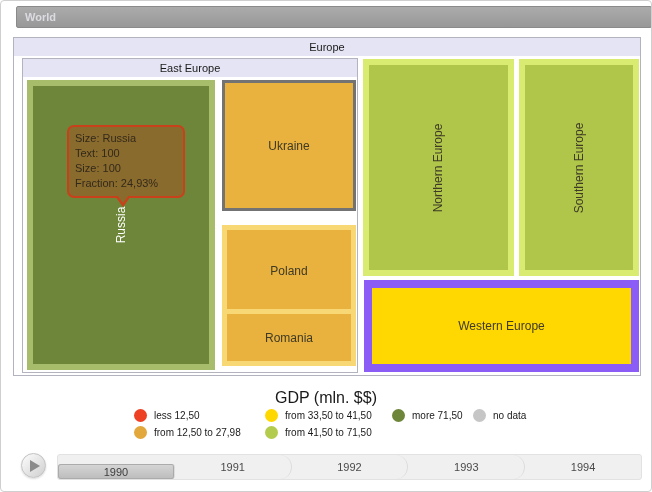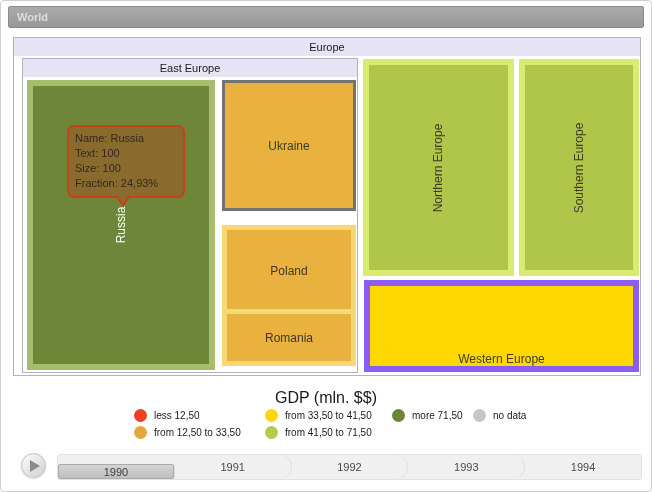--- a/index.html
+++ b/index.html
@@ -1,20 +1,20 @@
 <!DOCTYPE html>
 <html><head>
 <meta charset="utf-8">
 <style>
   html,body{margin:0;padding:0;background:#fff;}
   body{font-family:"Liberation Sans","DejaVu Sans",sans-serif;}
   .app{position:relative;width:650px;height:490px;background:#fff;border:1px solid #cfcfcf;border-radius:4px;overflow:hidden;}
 
   
-  .world-bar{position:absolute;left:7px;top:5px;width:636px;height:22px;box-sizing:border-box;
+  .world-bar{position:absolute;left:15px;top:5px;width:636px;height:22px;box-sizing:border-box;
     background:linear-gradient(#ababab,#989898);border:1px solid #8a8a8a;border-radius:2px;
     color:#dcdbe2;font-size:11px;font-weight:bold;line-height:20px;padding-left:8px;cursor:pointer;}
 
   
   .europe-panel{position:absolute;left:12px;top:36px;width:628px;height:339px;box-sizing:border-box;
     background:#fff;border:1px solid #b3b3c0;}
   .group-header{height:18px;line-height:18px;background:#e4e4f4;text-align:center;
     font-size:11px;color:#1a1a1a;cursor:pointer;}
 
   
@@ -25,21 +25,21 @@
   .tile .lbl{font-size:12px;color:#3e3a26;white-space:nowrap;}
   .tile .lbl.vert{transform:rotate(-90deg);}
 
   .tile-russia{left:4px;top:21px;width:188px;height:290px;background:#6d8639;border:6px solid #a7bd6b;}
   .tile-russia .lbl{color:#ffffff;}
   .tile-ukraine{left:199px;top:21px;width:134px;height:131px;background:#e9b13d;border:3px solid #737373;}
   .tile-poland{left:199px;top:155px;width:134px;height:92px;background:#e9b13d;border:5px solid #f8d875;margin-top:11px;}
   .tile-romania{left:199px;top:250px;width:134px;height:57px;background:#e9b13d;border:5px solid #f8d875;}
   .tile-northern{left:349px;top:21px;width:151px;height:217px;background:#b0c64a;border:6px solid #d9eb70;}
   .tile-southern{left:505px;top:21px;width:120px;height:217px;background:#b0c64a;border:6px solid #d9eb70;}
-  .tile-western{left:350px;top:242px;width:275px;height:92px;background:#ffd802;border:6px solid #8b5cf6;align-items:flex-end;}
+  .tile-western{left:350px;top:242px;width:275px;height:92px;background:#ffd802;border:8px solid #8b5cf6;}
 
   
   .tooltip{position:absolute;left:34px;top:39px;width:118px;box-sizing:border-box;
     background:#8a6b2e;border:2px solid #c8411a;border-radius:7px;padding:4px 6px 5px 6px;
     font-size:11px;line-height:15px;color:#33291a;z-index:5;cursor:default;}
   .tooltip .tip-line{display:block;white-space:nowrap;}
   .tooltip .arrow-border{position:absolute;left:46px;bottom:-11px;width:0;height:0;
     border-left:8px solid transparent;border-right:8px solid transparent;border-top:11px solid #c8411a;}
   .tooltip .arrow-fill{position:absolute;left:48px;bottom:-7px;width:0;height:0;
     border-left:6px solid transparent;border-right:6px solid transparent;border-top:8px solid #8a6b2e;}
@@ -74,21 +74,21 @@
 
   <div class="europe-panel">
     <div class="group-header">Europe</div>
 
     <div class="east-panel">
       <div class="group-header">East Europe</div>
 
       <div class="tile tile-russia">
         <span class="lbl vert">Russia</span>
         <div class="tooltip">
-          <span class="tip-line">Name: Russia</span>
+          <span class="tip-line">Size: Russia</span>
           <span class="tip-line">Text: 100</span>
           <span class="tip-line">Size: 100</span>
           <span class="tip-line">Fraction: 24,93%</span>
           <div class="arrow-border"></div>
           <div class="arrow-fill"></div>
         </div>
       </div>
 
       <div class="tile tile-ukraine">
         <span class="lbl">Ukraine</span>
@@ -126,21 +126,21 @@
     <div class="legend-item" style="grid-column:3;grid-row:1;">
       <span class="legend-dot" style="background-color: rgb(109, 134, 57);"></span>
       <span>more 71,50</span>
     </div>
     <div class="legend-item" style="grid-column:4;grid-row:1;">
       <span class="legend-dot" style="background-color: rgb(198, 198, 198);"></span>
       <span>no data</span>
     </div>
     <div class="legend-item" style="grid-column:1;grid-row:2;">
       <span class="legend-dot" style="background-color: rgb(226, 168, 60);"></span>
-      <span>from 12,50 to 33,50</span>
+      <span>from 12,50 to 27,98</span>
     </div>
     <div class="legend-item" style="grid-column:2;grid-row:2;">
       <span class="legend-dot" style="background-color: rgb(179, 204, 77);"></span>
       <span>from 41,50 to 71,50</span>
     </div>
   </div>
 
   <div class="play-btn">
     <div class="play-tri"></div>
   </div>

